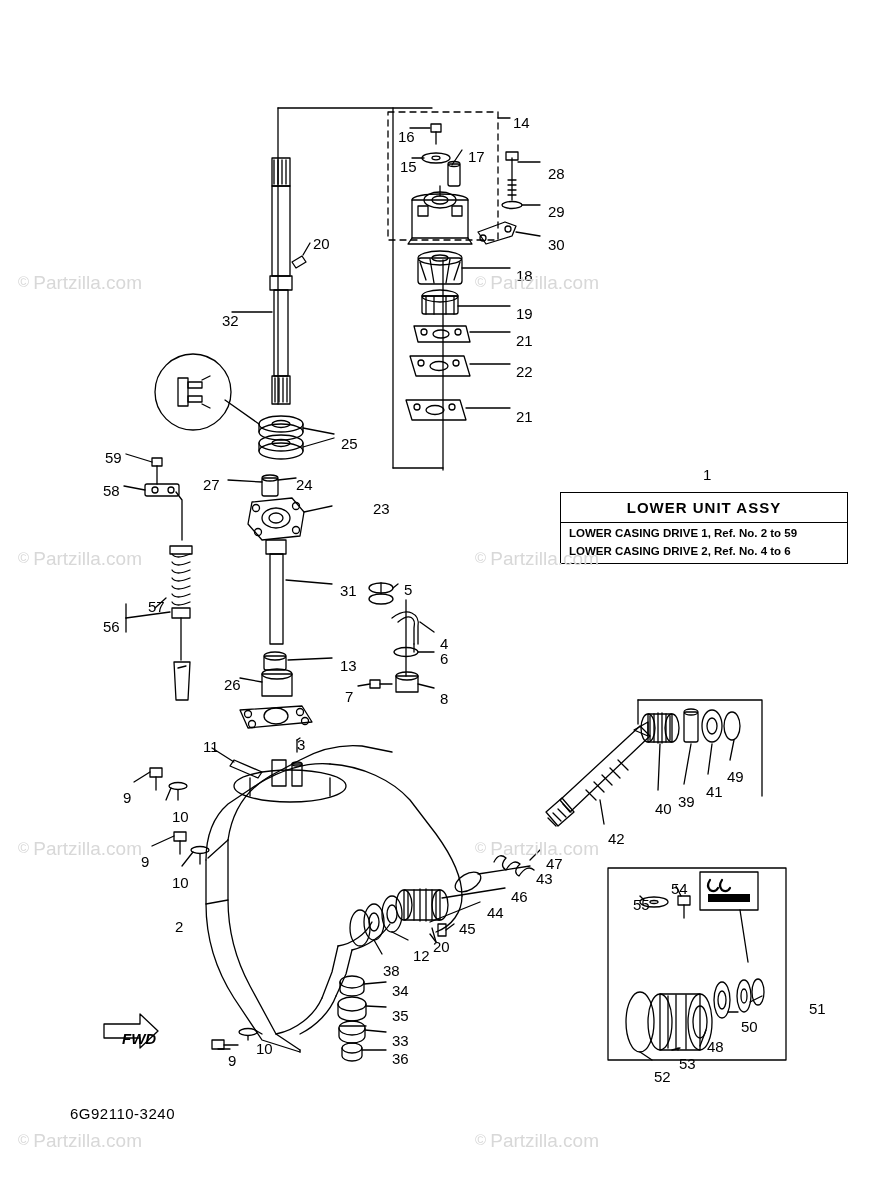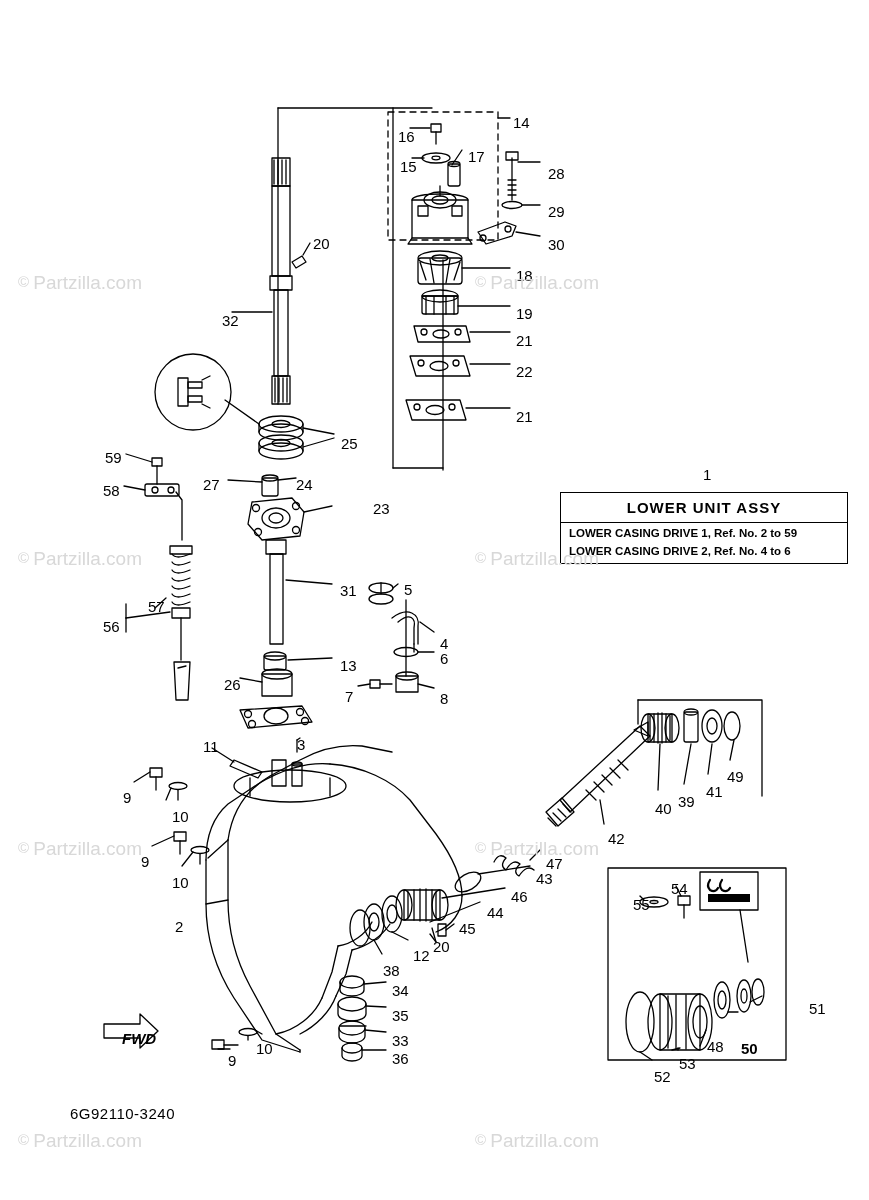--- a/index.html
+++ b/index.html
@@ -486,21 +486,21 @@
       <div class="callout" style="left: 655px; top: 800px; text-align: center;">40</div>
       <div class="callout" style="left: 706px; top: 783px;">41</div>
       <div class="callout" style="left: 608px; top: 830px;">42</div>
       <div class="callout" style="left: 536px; top: 870px;">43</div>
       <div class="callout" style="left: 487px; top: 904px;">44</div>
       <div class="callout" style="left: 459px; top: 920px;">45</div>
       <div class="callout" style="left: 511px; top: 888px;">46</div>
       <div class="callout" style="left: 546px; top: 855px;">47</div>
       <div class="callout" style="left: 707px; top: 1038px;">48</div>
       <div class="callout" style="left: 727px; top: 768px;">49</div>
-      <div class="callout" style="left: 741px; top: 1040px; font-weight: bold;">50</div>
+      <div class="callout" style="left: 741px; top: 1018px;">50</div>
       <div class="callout" style="left: 768px; top: 1000px; margin-left: 41px;">51</div>
       <div class="callout" style="left: 654px; top: 1068px;">52</div>
       <div class="callout" style="left: 679px; top: 1055px;">53</div>
       <div class="callout" style="left: 671px; top: 880px;">54</div>
       <div class="callout" style="left: 633px; top: 896px;">55</div>
       <div class="callout" style="left: 103px; top: 618px;">56</div>
       <div class="callout" style="left: 148px; top: 598px;">57</div>
       <div class="callout" style="left: 103px; top: 482px;">58</div>
       <div class="callout" style="left: 105px; top: 449px;">59</div>
     </div>

